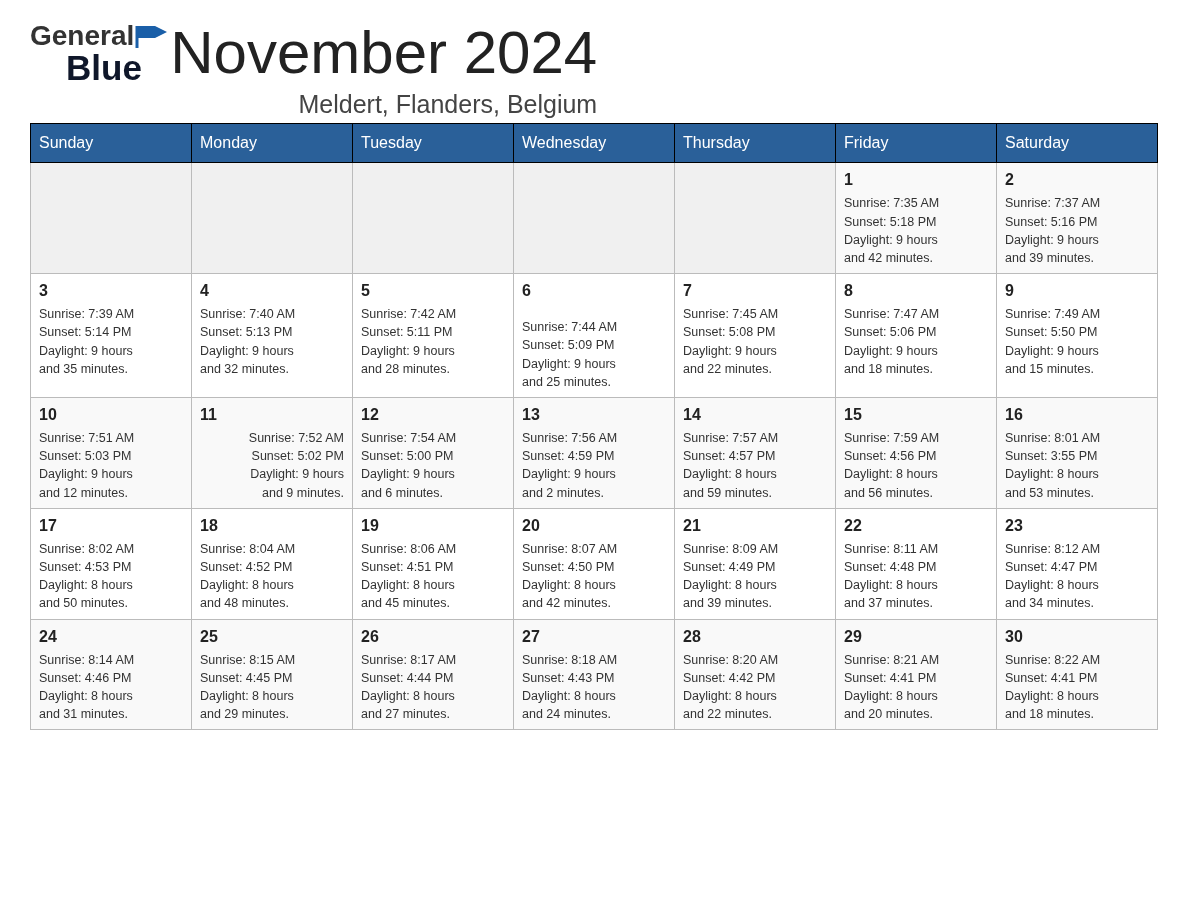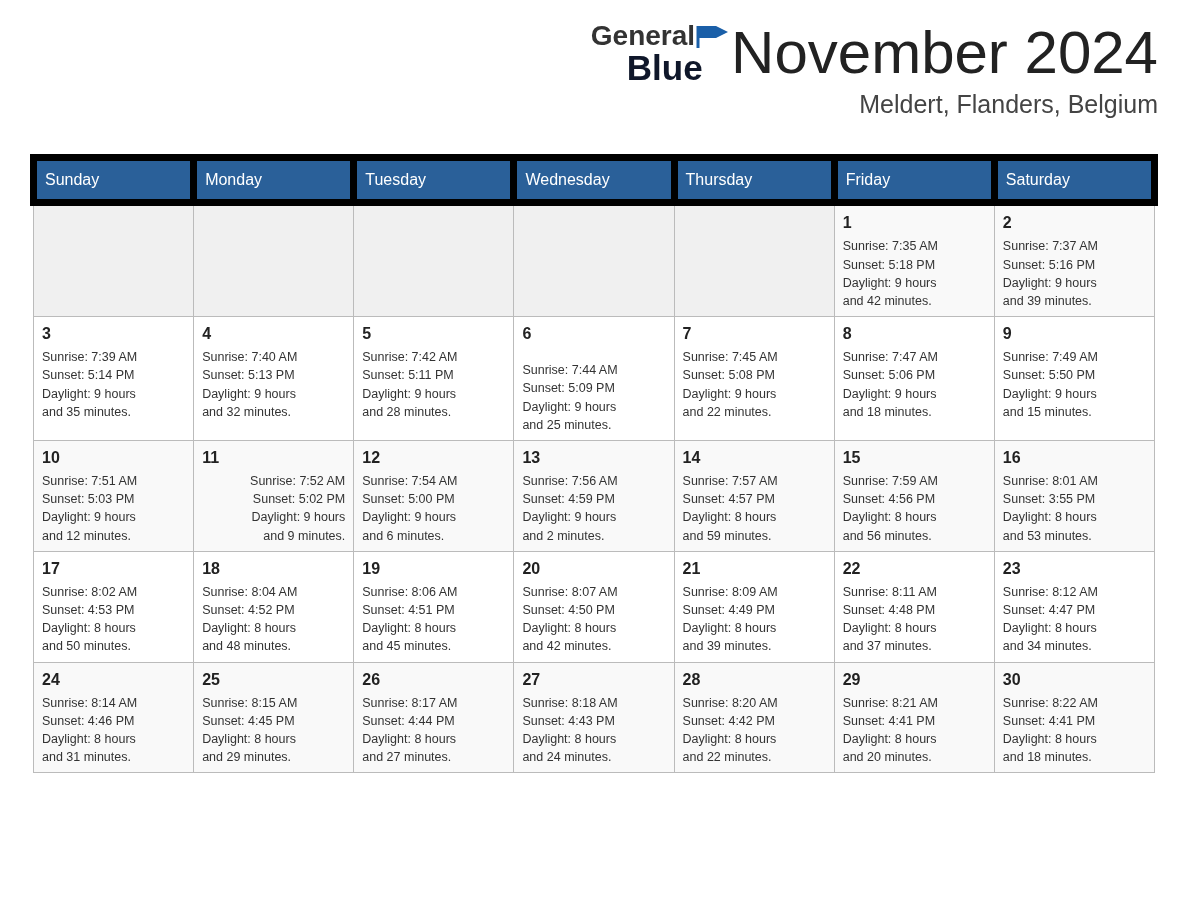--- a/index.html
+++ b/index.html
@@ -6,23 +6,23 @@
     body {
       font-family: Arial, sans-serif;
       background: #fff;
       color: #333;
       width: 1188px;
       min-height: 918px;
       padding: 20px 30px;
     }
     .header-area {
       display: flex;
-      justify-content: flex-end;
+      justify-content: flex-start;
       align-items: flex-start;
-      margin-bottom: 35px;
+      margin-bottom: 4px;
     }
     .logo-area {
       display: flex;
       flex-direction: column;
     }
     .logo-text {
       display: flex;
       align-items: center;
       font-size: 28px;
       font-weight: bold;
@@ -55,21 +55,21 @@
       width: 100%;
       border-collapse: collapse;
       border: 1px solid #999;
     }
     .calendar-table thead th {
       background-color: #2a6099;
       color: #fff;
       padding: 10px 8px;
       font-size: 16px;
       font-weight: normal;
-      border: 7px solid #000000;
+      border: 1px solid #000000;
       text-align: left;
     }
     .calendar-table tbody td {
       vertical-align: top;
       padding: 6px 8px;
       border: 1px solid #bbb;
       min-height: 100px;
       height: 110px;
       font-size: 13px;
       line-height: 1.4;

